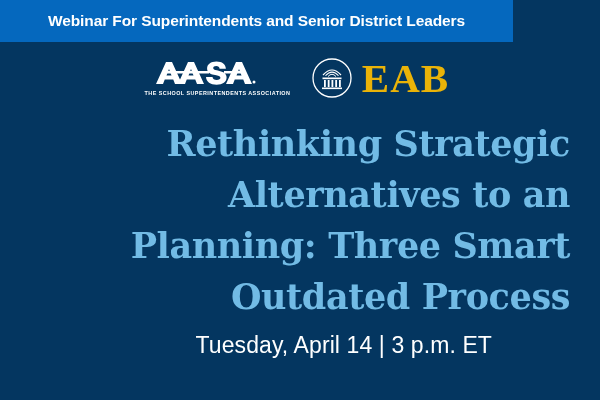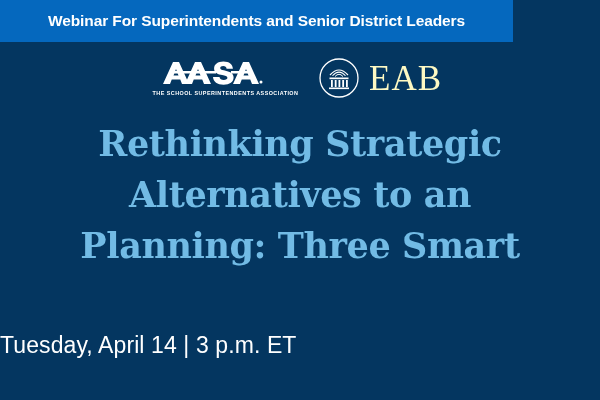--- a/index.html
+++ b/index.html
@@ -76,51 +76,51 @@
   
   .eab-lockup {
     display: flex;
     align-items: center;
     gap: 9px;
   }
   .eab-mark {
     display: block;
   }
   .eab-word {
-    color: #fef9c3;
+    color: #eab308;
     font-family: "Liberation Serif", serif;
-    font-size: 35px;
+    font-size: 41px;
     line-height: 1;
     letter-spacing: 1px;
-    font-weight: normal;
+    font-weight: bold;
   }
 
   
   .headline {
     position: absolute;
     left: 30px;
     top: 118px;
     width: 540px;
-    text-align: center;
+    text-align: right;
     color: #72bbe5;
     font-family: "DejaVu Serif", "Liberation Serif", serif;
     font-weight: bold;
     font-size: 35px;
     line-height: 51px;
     letter-spacing: -0.4px;
   }
   .headline-line { display: block; white-space: nowrap; }
 
   
   .date-line {
     position: absolute;
     left: 0;
     top: 332px;
     width: 492px;
-    text-align: left;
+    text-align: right;
     color: #ffffff;
     font-family: "Liberation Sans", sans-serif;
     font-size: 23px;
     font-weight: normal;
     letter-spacing: 0.1px;
     white-space: nowrap;
   }
 </style>
 </head>
 <body>
@@ -174,17 +174,18 @@
       </svg>
       <div class="eab-word">EAB</div>
     </div>
 
   </div>
 
   <div class="headline">
     <span class="headline-line">Rethinking Strategic</span>
     <span class="headline-line">Alternatives to an</span>
     <span class="headline-line">Planning: Three Smart</span>
+    <span class="headline-line">Outdated Process</span>
   </div>
 
   <div class="date-line">Tuesday, April 14 | 3 p.m. ET</div>
 
 </div>
 
 </body></html>

